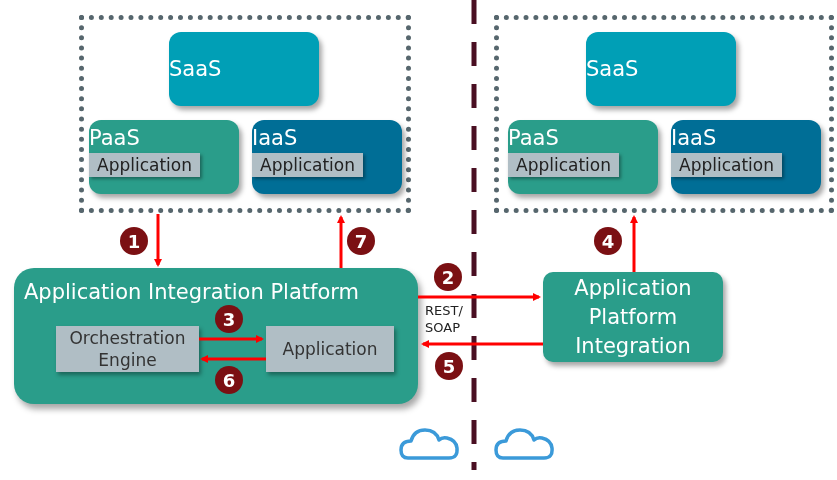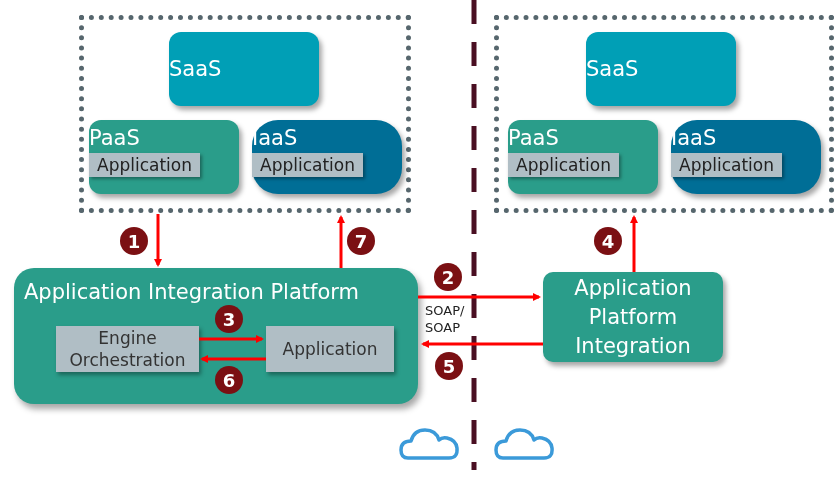--- a/index.html
+++ b/index.html
@@ -4,21 +4,21 @@
 <style>
   html, body { margin: 0; padding: 0; background: #ffffff; }
   body { width: 837px; height: 480px; position: relative; overflow: hidden;
          font-family: "DejaVu Sans", "Liberation Sans", sans-serif; }
   .abs { position: absolute; box-sizing: border-box; }
   .cloud-group { border: 5px dotted #56666d; }
   .box { border-radius: 12px; color: #ffffff; display: flex; flex-direction: column;
          align-items: flex-start; box-shadow: 3px 4px 5px rgba(0,0,0,0.35); }
   .saas { background: #009fb6; justify-content: center; font-size: 21px; }
   .paas { background: #2a9d8a; font-size: 21px; padding-top: 6px; }
-  .iaas { background: #006e96; font-size: 21px; padding-top: 6px; border-radius: 26px; }
+  .iaas { background: #006e96; font-size: 21px; padding-top: 6px; }
   .app { background: #b0bec5; color: #222; font-size: 17px; margin-top: 3px;
          padding: 2px 8px; box-shadow: 2px 2px 3px rgba(0,0,0,0.35); white-space: nowrap; }
   .platform { background: #2a9d8a; border-radius: 20px; color: #fff;
               box-shadow: 3px 5px 6px rgba(0,0,0,0.35); }
   .platform-title { position: absolute; left: 10px; top: 12px; font-size: 21px; white-space: nowrap; }
   .inner { background: #b0bec5; color: #333; font-size: 17px; text-align: center;
            line-height: 22px; display: flex; flex-direction: column; justify-content: center;
            box-shadow: 2px 3px 4px rgba(0,0,0,0.35); }
   .remote { background: #2a9d8a; border-radius: 10px; color: #fff; font-size: 21px;
             text-align: center; line-height: 29px; display: flex; flex-direction: column;
@@ -55,22 +55,22 @@
 </div>
 <div class="abs box iaas" style="left:671px; top:120px; width:150px; height:74px;">
   <span>IaaS</span>
   <span class="app">Application</span>
 </div>
 
 <div class="abs platform" style="left:14px; top:268px; width:404px; height:136px;">
   <span class="platform-title">Application Integration Platform</span>
 </div>
 <div class="abs inner" style="left:56px; top:326px; width:143px; height:46px;">
+  <span>Orchestration</span>
   <span>Engine</span>
-  <span>Orchestration</span>
 </div>
 <div class="abs inner" style="left:266px; top:326px; width:128px; height:46px;">
   <span>Application</span>
 </div>
 
 <div class="abs remote" style="left:543px; top:272px; width:180px; height:90px;">
   <span>Application</span>
   <span>Platform</span>
   <span>Integration</span>
 </div>
@@ -96,21 +96,21 @@
 
   <line x1="199" y1="339" x2="262" y2="339" stroke="#ff0000" stroke-width="3" marker-end="url(#ah)"></line>
 
   <line x1="266" y1="359" x2="202" y2="359" stroke="#ff0000" stroke-width="3" marker-end="url(#ah)"></line>
 
   <path d="M408,458 Q401,458 401,450 Q401,441 411,441 Q414,430 425,430 Q436,430 439,440 Q442,437 447,438 Q456,440 457,448 Q458,458 449,458 Z" fill="none" stroke="#3b9ad9" stroke-width="3.5" stroke-linejoin="round"></path>
   <path d="M503,458 Q496,458 496,450 Q496,441 506,441 Q509,430 520,430 Q531,430 534,440 Q537,437 542,438 Q551,440 552,448 Q553,458 544,458 Z" fill="none" stroke="#3b9ad9" stroke-width="3.5" stroke-linejoin="round"></path>
 </svg>
 
 <div class="abs proto" style="left:425px; top:302px;">
-  <div>SOAP/</div>
+  <div>REST/</div>
   <div>SOAP</div>
 </div>
 
 <div class="abs badge" style="left:120px; top:227px;">1</div>
 <div class="abs badge" style="left:434px; top:263px;">2</div>
 <div class="abs badge" style="left:215px; top:305px;">3</div>
 <div class="abs badge" style="left:594px; top:227px;">4</div>
 <div class="abs badge" style="left:435px; top:352px;">5</div>
 <div class="abs badge" style="left:215px; top:366px;">6</div>
 <div class="abs badge" style="left:347px; top:227px;">7</div>

